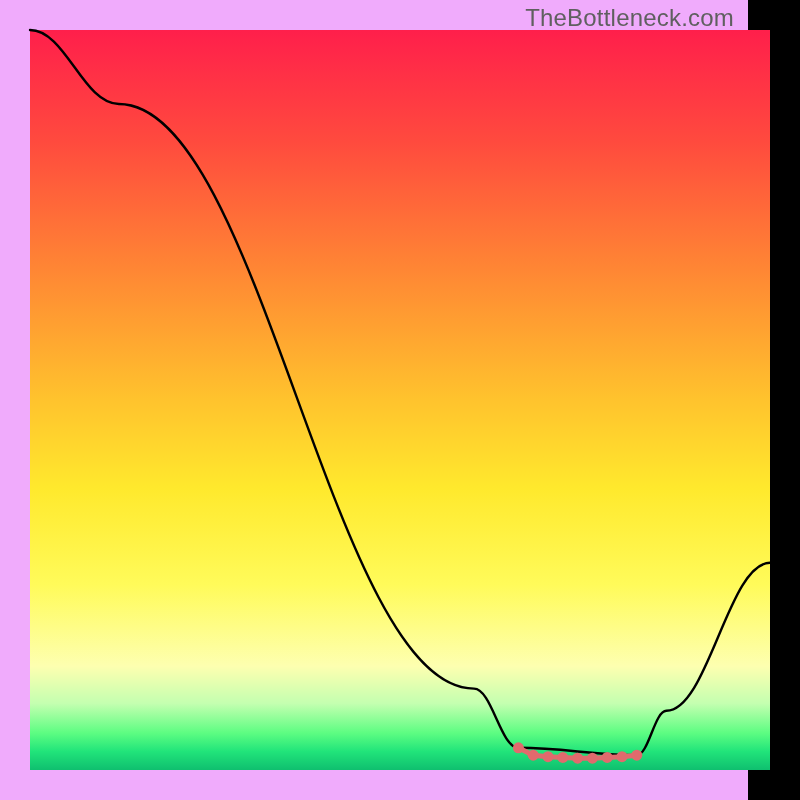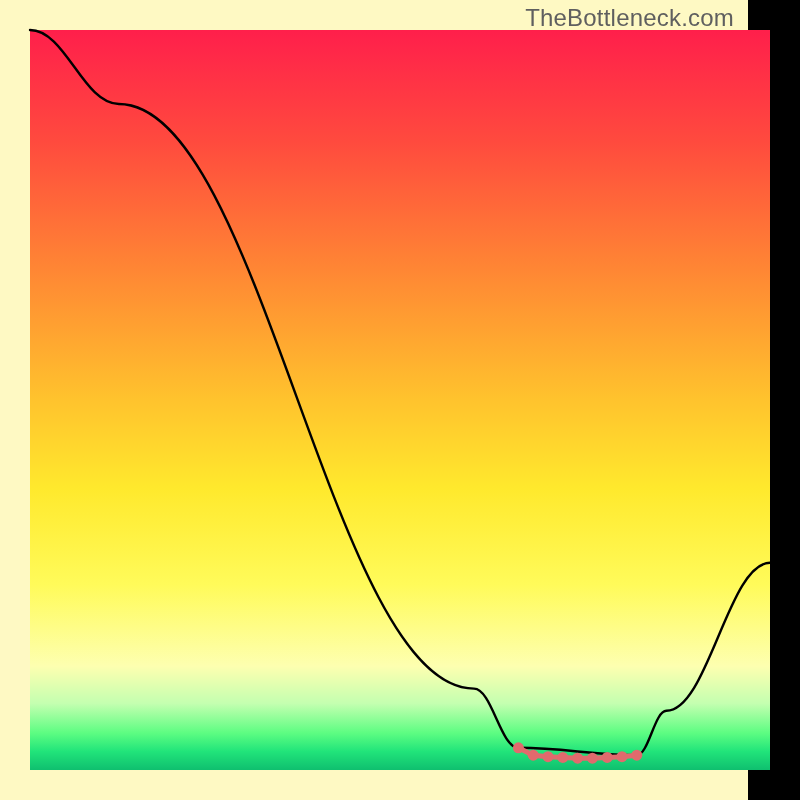--- a/index.html
+++ b/index.html
@@ -8,21 +8,21 @@
     width: 800px;
     height: 800px;
     background: #000;
     font-family: Arial, Helvetica, sans-serif;
     overflow: hidden;
   }
   .frame {
     position: relative;
     width: 748px;
     height: 800px;
-    background: #fef9c3;
+    background: #f0abfc;
   }
   .watermark {
     position: absolute;
     top: 4px;
     right: 14px;
     color: #5f5f5f;
     font-size: 24px;
     font-weight: 400;
     letter-spacing: 0.2px;
     user-select: none;

